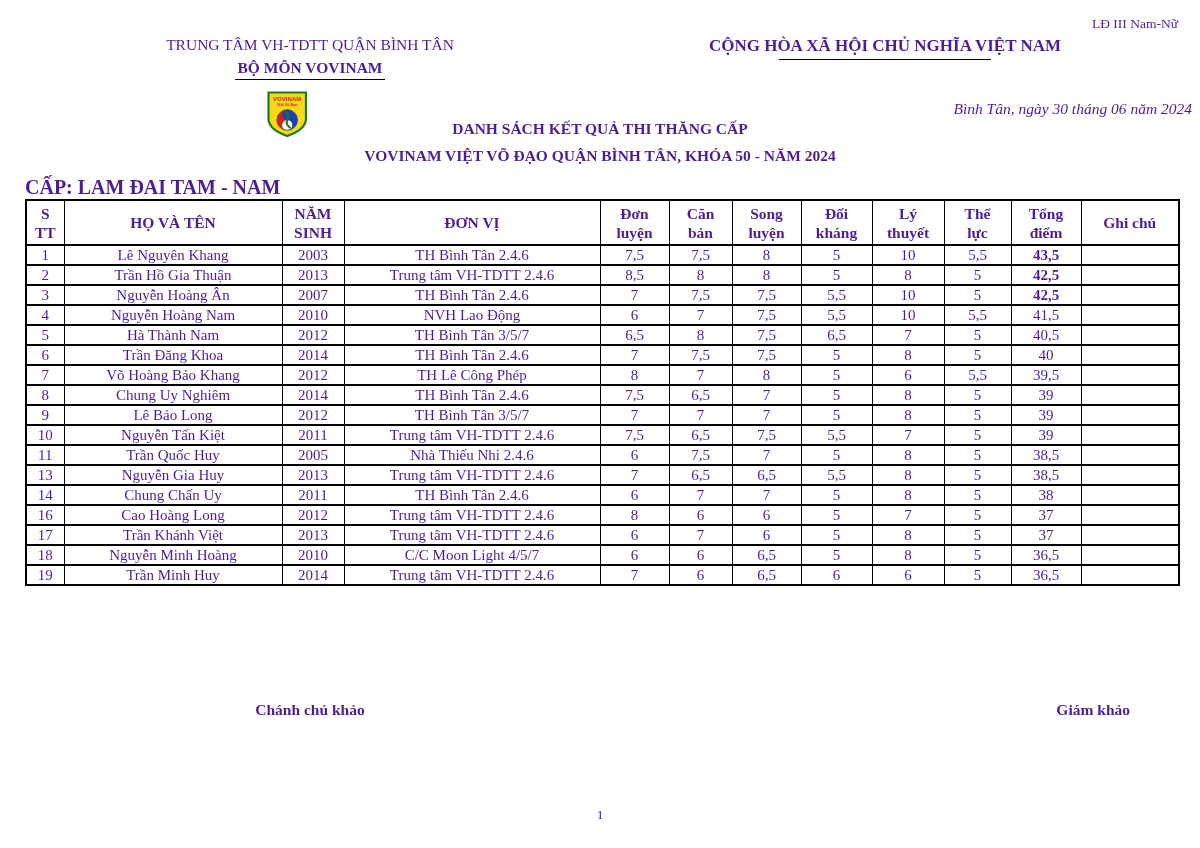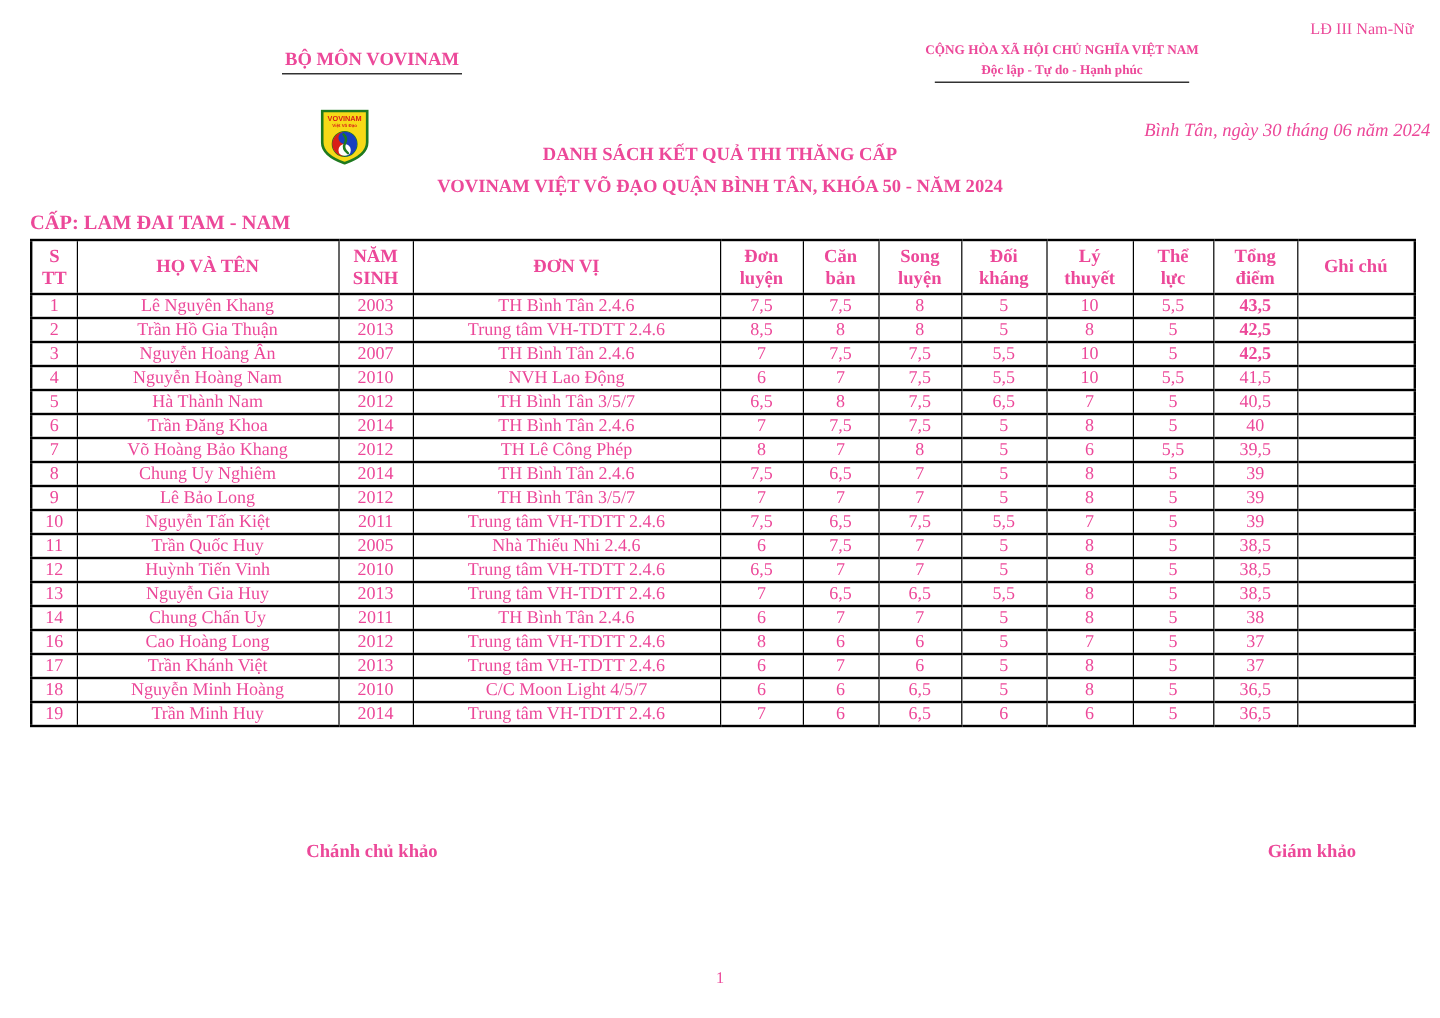--- a/index.html
+++ b/index.html
@@ -2,52 +2,52 @@
 <html><head>
 <meta charset="utf-8">
 <style>
   * { margin:0; padding:0; box-sizing:border-box; }
   html,body { background:#fff; }
   .page {
     position:relative;
     width:1200px; height:848px;
     background:#fff;
     font-family:"Liberation Serif", serif;
-    color:#ec4899;
+    color:#4c1d95;
     overflow:hidden;
   }
   .classification {
     position:absolute; top:16px; right:22px;
     font-size:13.5px;
   }
   .org-left {
     position:absolute; left:110px; top:36px; width:400px;
     text-align:center; font-size:15.5px;
   }
   .org-left .l2 { font-weight:bold; margin-top:5px; }
   .org-left .rule { width:150px; border-bottom:1.2px solid #000; margin:2px auto 0; }
   .org-right {
     position:absolute; left:640px; top:36px; width:490px;
-    text-align:center; font-size:11px;
+    text-align:center; font-size:17px;
   }
   .org-right .l1 { font-weight:bold; }
   .org-right .l2 { font-weight:bold; margin-top:5px; }
   .org-right .rule { width:212px; border-bottom:1.2px solid #000; margin:3px auto 0; }
   .date-line {
     position:absolute; top:100px; right:8px;
     font-style:italic; font-size:15.5px;
   }
   .crest { position:absolute; left:267px; top:91px; }
   .doc-title {
     position:absolute; left:0; top:115px; width:1200px;
     text-align:center; font-weight:bold; font-size:15.5px; line-height:27px;
   }
   .section-label {
     position:absolute; left:25px; top:176px;
-    font-weight:bold; font-size:17px;
+    font-weight:bold; font-size:20px;
   }
   .table-wrap { position:absolute; left:25px; top:199px; }
   table.results {
     border-collapse:collapse;
     table-layout:fixed;
     width:1153px;
     border:2px solid #000;
   }
   table.results th, table.results td {
     border:1px solid #000;
@@ -78,27 +78,27 @@
   }
 </style>
 </head>
 <body>
 
 <div class="page">
 
   <div class="classification">LĐ III Nam-Nữ</div>
 
   <div class="org-left">
+    <div class="l1">TRUNG TÂM VH-TDTT QUẬN BÌNH TÂN</div>
     <div class="l2">BỘ MÔN VOVINAM</div>
     <div class="rule"></div>
   </div>
 
   <div class="org-right">
     <div class="l1">CỘNG HÒA XÃ HỘI CHỦ NGHĨA VIỆT NAM</div>
-    <div class="l2">Độc lập - Tự do - Hạnh phúc</div>
     <div class="rule"></div>
   </div>
 
   <div class="date-line">Bình Tân, ngày 30 tháng 06 năm 2024</div>
 
   <div class="crest">
     <svg width="41" height="47" viewBox="0 0 41 47">
       <path d="M1.5,1.5 H39 V27.5 Q39,38.5 20.2,45 Q1.5,38.5 1.5,27.5 Z" fill="#F7D917" stroke="#1F7A1F" stroke-width="2.2"></path>
       <text x="20.2" y="9.5" font-size="6.1" font-weight="bold" fill="#D91E18" text-anchor="middle" font-family="Liberation Sans, sans-serif">VOVINAM</text>
       <text x="20.2" y="15" font-size="3.7" font-weight="bold" fill="#D91E18" text-anchor="middle" font-family="Liberation Sans, sans-serif">Việt Võ Đạo</text>
@@ -306,34 +306,20 @@
       <td>6</td>
       <td>7,5</td>
       <td>7</td>
       <td>5</td>
       <td>8</td>
       <td>5</td>
       <td>38,5</td>
       <td></td>
     </tr>
           <tr>
-      <td>12</td>
-      <td class="cell-left">Huỳnh Tiến Vinh</td>
-      <td>2010</td>
-      <td>Trung tâm VH-TDTT 2.4.6</td>
-      <td>6,5</td>
-      <td>7</td>
-      <td>7</td>
-      <td>5</td>
-      <td>8</td>
-      <td>5</td>
-      <td>38,5</td>
-      <td></td>
-    </tr>
-          <tr>
       <td>13</td>
       <td class="cell-left">Nguyễn Gia Huy</td>
       <td>2013</td>
       <td>Trung tâm VH-TDTT 2.4.6</td>
       <td>7</td>
       <td>6,5</td>
       <td>6,5</td>
       <td>5,5</td>
       <td>8</td>
       <td>5</td>

